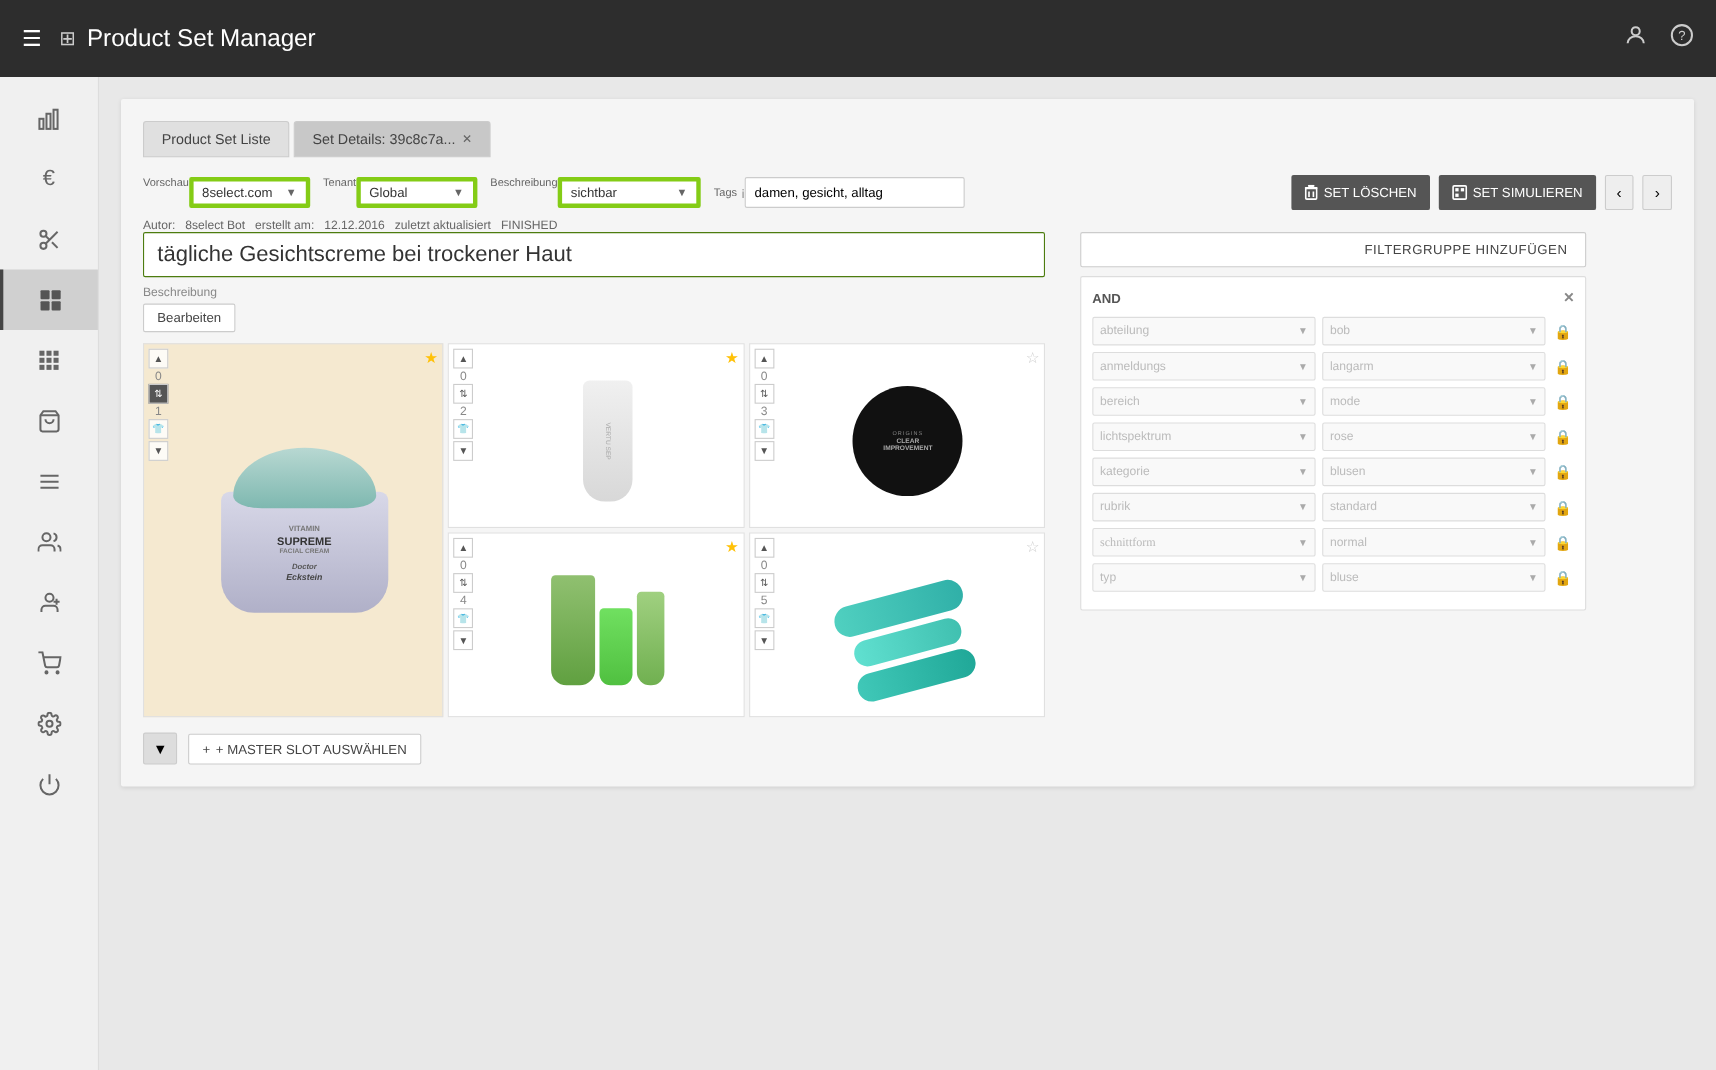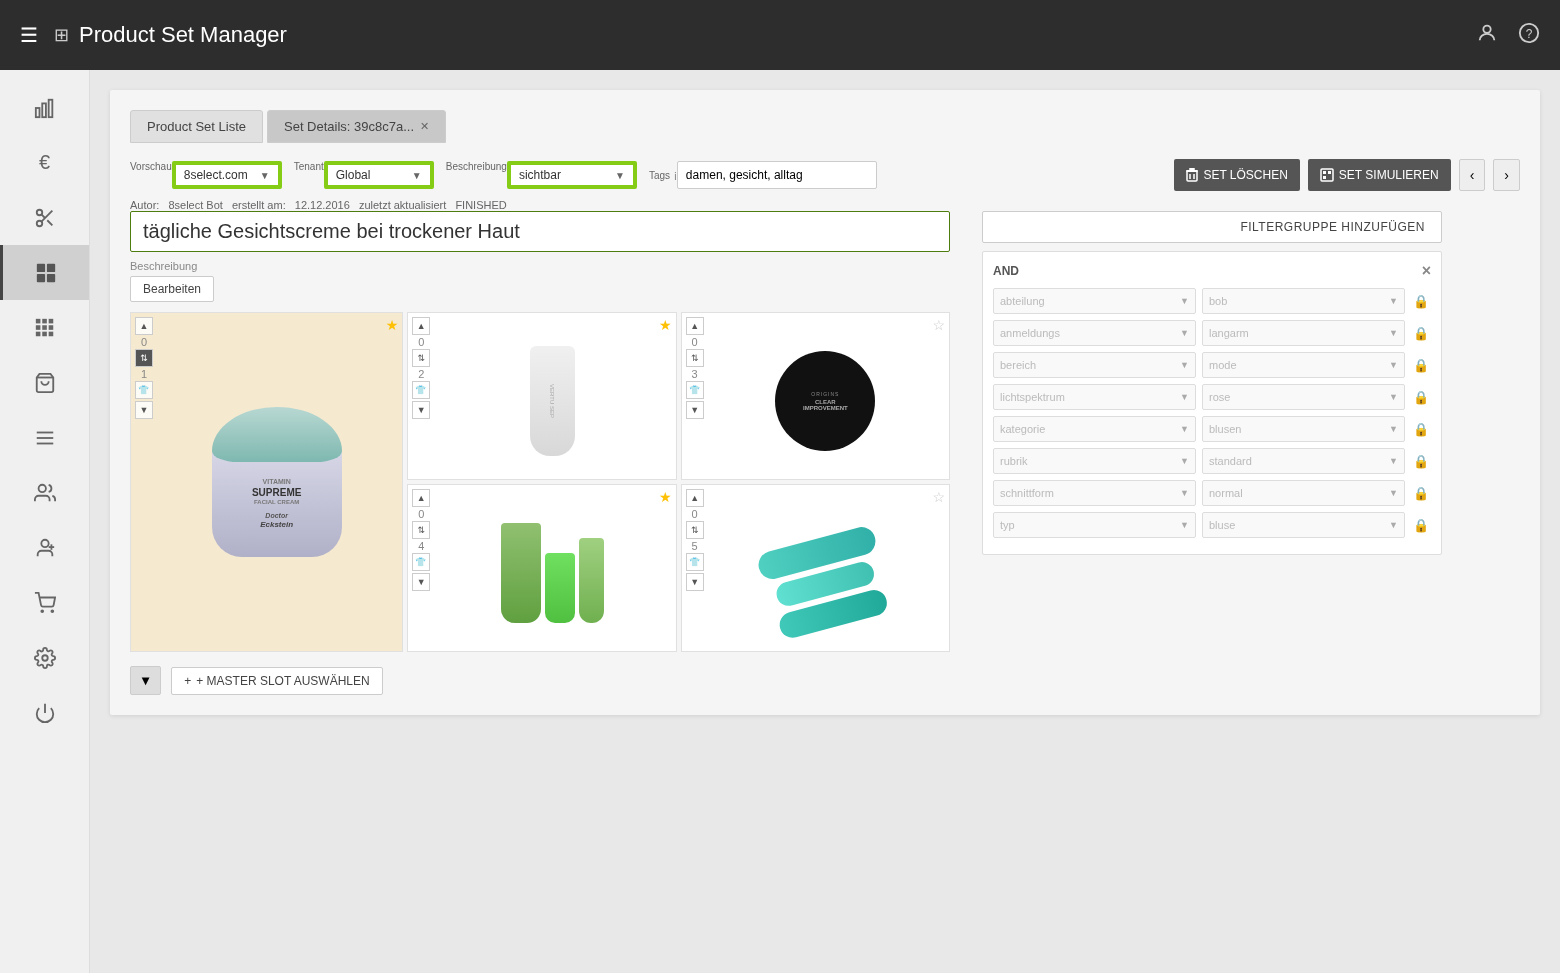--- a/index.html
+++ b/index.html
@@ -600,21 +600,21 @@
                   <span class="slot-num"></span>
                   <button class="slot-ctrl-btn">▼</button>
                 </div>
                 <span class="slot-star">★</span>
                 <div class="product-img-container">
 
                   <div style="position:relative;width:150px;height:200px;display:flex;align-items:center;justify-content:center;">
 
                     <div style="position:absolute;top:20px;width:130px;height:55px;background:linear-gradient(180deg,#b8d8d2 0%,#7eb8b0 100%);border-radius:50% 50% 20% 20% / 80% 80% 20% 20%;z-index:2;"></div>
 
-                    <div style="position:absolute;top:60px;width:130px;height:110px;background:linear-gradient(180deg,#d8d8e8 0%,#b0b0c8 100%);border-radius:8px 8px 30px 30px;display:flex;flex-direction:column;align-items:center;justify-content:center;padding:10px 8px 6px 8px;z-index:1;">
+                    <div style="position:absolute;top:60px;width:152px;height:110px;background:linear-gradient(180deg,#d8d8e8 0%,#b0b0c8 100%);border-radius:8px 8px 30px 30px;display:flex;flex-direction:column;align-items:center;justify-content:center;padding:10px 8px 6px 8px;z-index:1;">
                       <div style="font-size:8px;font-weight:bold;color:#555;text-align:center;line-height:1.3;">
                         <div style="font-size:7px;color:#777;">VITAMIN</div>
                         <div style="font-size:10px;font-weight:bold;color:#333;">SUPREME</div>
                         <div style="font-size:6px;color:#777;">FACIAL CREAM</div>
                         <div style="margin-top:4px;font-size:7px;font-style:italic;color:#555;">Doctor</div>
                         <div style="font-size:8px;font-weight:bold;color:#444;font-style:italic;">Eckstein</div>
                       </div>
                     </div>
                   </div>
                 </div>
@@ -798,21 +798,21 @@
             </div>
             <div class="filter-select">
               <span style="color:#bbb;">standard</span>
               <span class="arrow">▼</span>
             </div>
             <span class="filter-lock">🔒</span>
           </div>
 
           <div class="filter-row">
             <div class="filter-select">
-              <span style="color:#bbb;">schnittform</span>
+              <span style="color:#bbb;font-family:Liberation Serif, serif;">schnittform</span>
               <span class="arrow">▼</span>
             </div>
             <div class="filter-select">
               <span style="color:#bbb;">normal</span>
               <span class="arrow">▼</span>
             </div>
             <span class="filter-lock">🔒</span>
           </div>
 
           <div class="filter-row">

